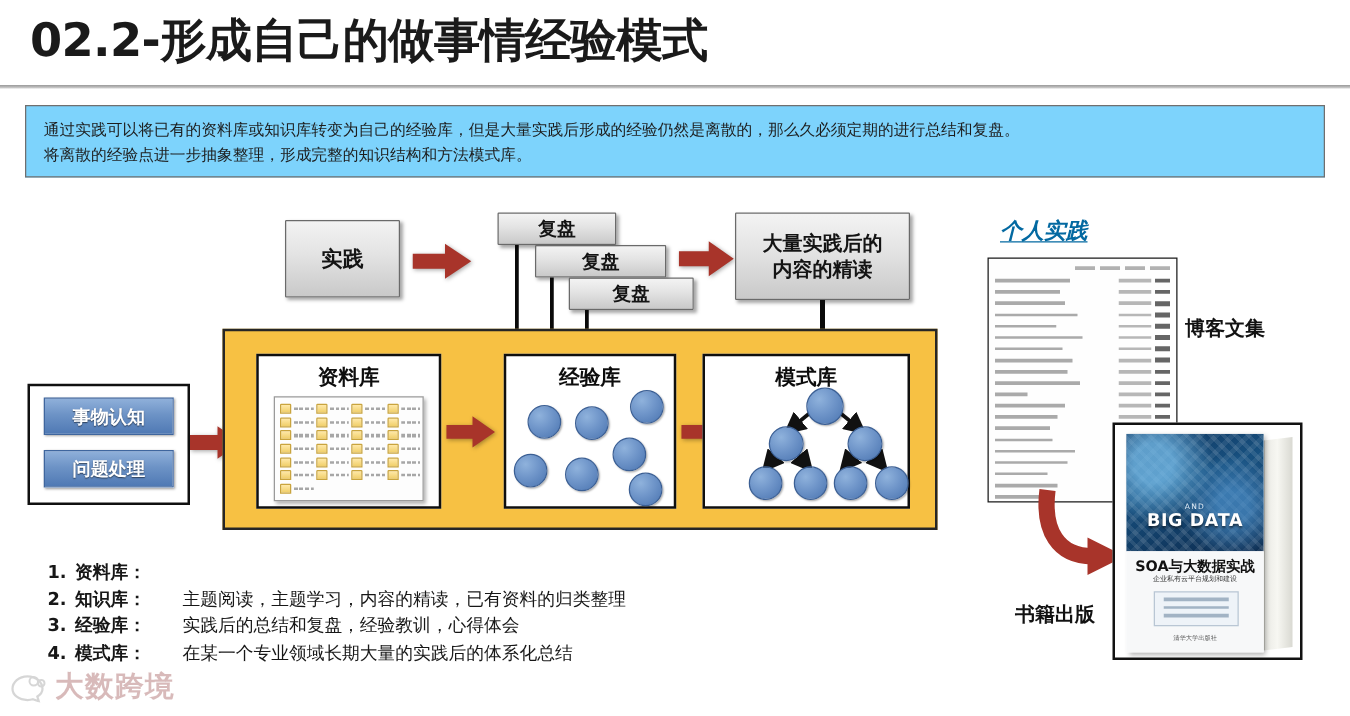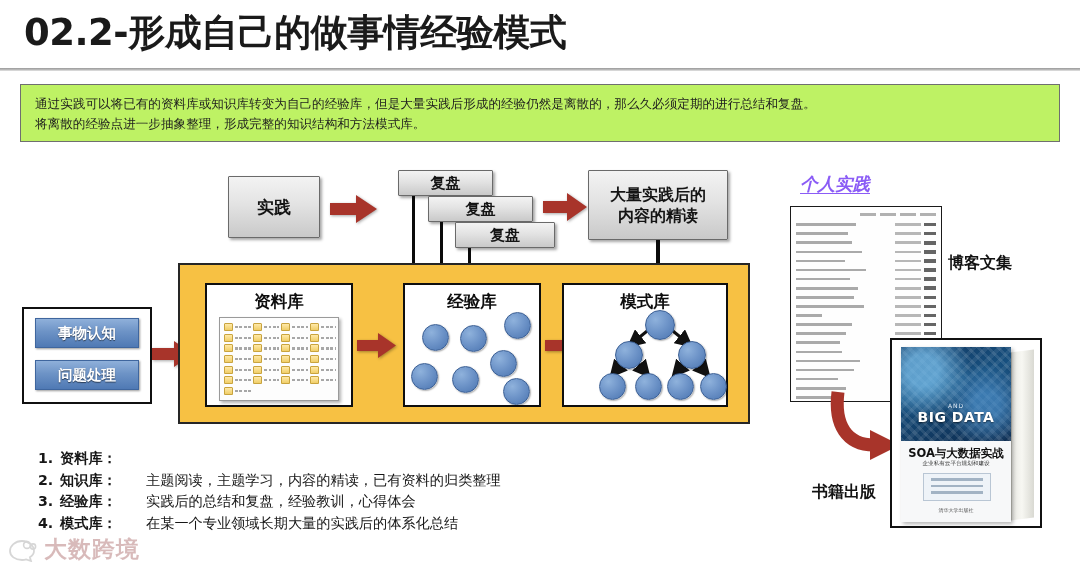--- a/index.html
+++ b/index.html
@@ -33,21 +33,21 @@
     left: 0; top: 68px;
     width: 1080px; height: 3px;
     background: linear-gradient(to bottom,#9a9a9a 0%,#bdbdbd 60%,#e8e8e8 100%);
   }
 
   
   .desc-box {
     position: absolute;
     left: 20px; top: 84px;
     width: 1040px; height: 58px;
-    background: #bef264;
+    background: #7dd3fc;
     border: 1.5px solid #6f6f6f;
     box-sizing: border-box;
     padding: 9px 12px 0 14px;
   }
   .desc-line {
     font-size: 12.6px;
     color: #1d1d1d;
     line-height: 20px;
     white-space: nowrap;
   }
@@ -160,21 +160,21 @@
     color: #171717;
     white-space: nowrap;
   }
   .lnum { font-weight: bold; width: 22px; flex: none; }
   .lkey { font-weight: bold; width: 86px; flex: none; }
   .ltxt { font-weight: normal; }
 
   
   .redlabel {
     position: absolute;
-    color: #8b5cf6;
+    color: #0369a1;
     font-weight: bold;
     font-style: italic;
     font-size: 17.5px;
     text-decoration: underline;
     text-underline-offset: 3px;
     white-space: nowrap;
   }
   .blacklabel {
     position: absolute;
     color: #121212;

